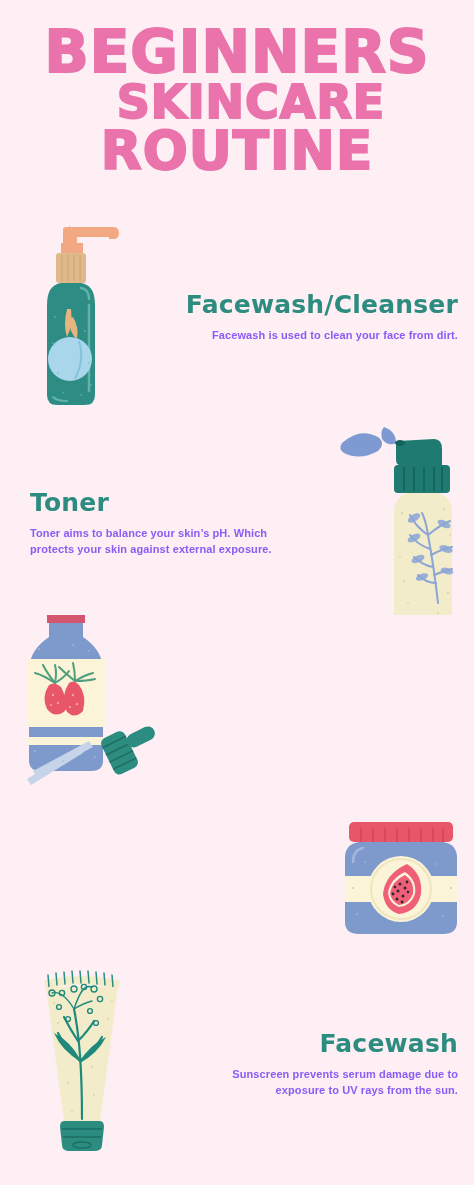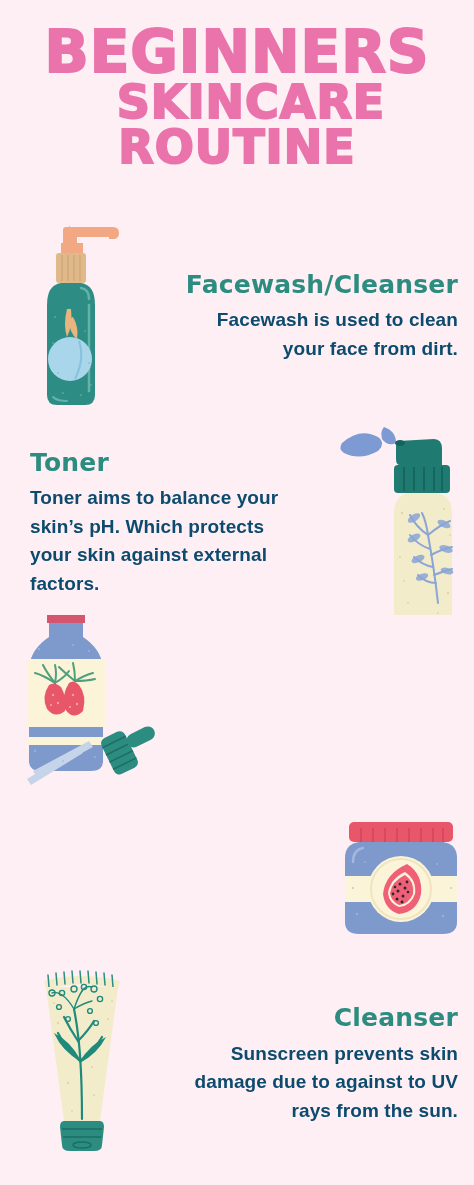--- a/index.html
+++ b/index.html
@@ -33,21 +33,21 @@
     font-weight: bold;
     color: #ea73ab;
     letter-spacing: 1px;
     line-height: 0.97;
     font-size: 46px;
     -webkit-text-stroke: 2px #ea73ab;
     text-transform: uppercase;
   }
   .title-line.l1 { font-size: 58px; }
   .title-line.l2 { font-size: 46px; padding-left: 28px; }
-  .title-line.l3 { font-size: 46px; }
+  .title-line.l3 { font-size: 53px; }
 
   
   .section {
     position: absolute;
     left: 0;
     width: 474px;
     display: flex;
     align-items: center;
   }
   .section.img-left  { flex-direction: row; }
@@ -71,23 +71,23 @@
     font-family: "DejaVu Sans", sans-serif;
     font-weight: bold;
     font-size: 25px;
     color: #2d8c80;
     margin: 8px 0 8px 0;
     letter-spacing: 0.2px;
     line-height: 1.1;
   }
   .body-text {
     font-family: "Liberation Sans", sans-serif;
-    font-size: 19px;
+    font-size: 11px;
     font-weight: bold;
-    color: #0c4a6e;
+    color: #8b5cf6;
     line-height: 1.5;
     margin: 0;
     letter-spacing: 0.1px;
   }
 
   
   #sec-cleanser   { top: 208px;  height: 210px; }
   #sec-toner      { top: 412px;  height: 215px; }
   #sec-serum      { top: 598px;  height: 200px; }
   #sec-moisturizer{ top: 795px;  height: 170px; }
@@ -205,21 +205,21 @@
             <circle cx="110" cy="176" r="1.2"></circle>
           <circle cx="70" cy="186" r="1"></circle>
             <circle cx="100" cy="196" r="1"></circle>
           <circle cx="66" cy="164" r="1"></circle>
             <circle cx="112" cy="118" r="1"></circle>
         </g>
       </svg>
     </div>
     <div class="copy align-left">
       <h2 class="heading">Toner</h2>
-      <p class="body-text">Toner aims to balance your skin’s pH. Which protects your skin against external factors.</p>
+      <p class="body-text">Toner aims to balance your skin’s pH. Which protects your skin against external exposure.</p>
     </div>
   </div>
 
   <div class="section img-left" id="sec-serum">
     <div class="art">
       <svg width="150" height="175" viewBox="0 0 150 175">
 
         <path d="M34 4 L72 4 L72 12 L34 12 Z" fill="#d4566e"></path>
 
         <path d="M36 12 L70 12 L70 26 L36 26 Z" fill="#7e99cb"></path>
@@ -391,18 +391,18 @@
           <circle cx="40" cy="120" r="1.2"></circle>
             <circle cx="66" cy="132" r="1.1"></circle>
           <circle cx="44" cy="148" r="1"></circle>
             <circle cx="64" cy="104" r="1"></circle>
           <circle cx="26" cy="40" r="1"></circle>
             <circle cx="84" cy="38" r="1"></circle>
         </g>
       </svg>
     </div>
     <div class="copy align-right">
-      <h2 class="heading">Cleanser</h2>
-      <p class="body-text">Sunscreen prevents skin damage due to against to UV rays from the sun.</p>
+      <h2 class="heading">Facewash</h2>
+      <p class="body-text">Sunscreen prevents serum damage due to exposure to UV rays from the sun.</p>
     </div>
   </div>
 
 </div>
 
 </body></html>

